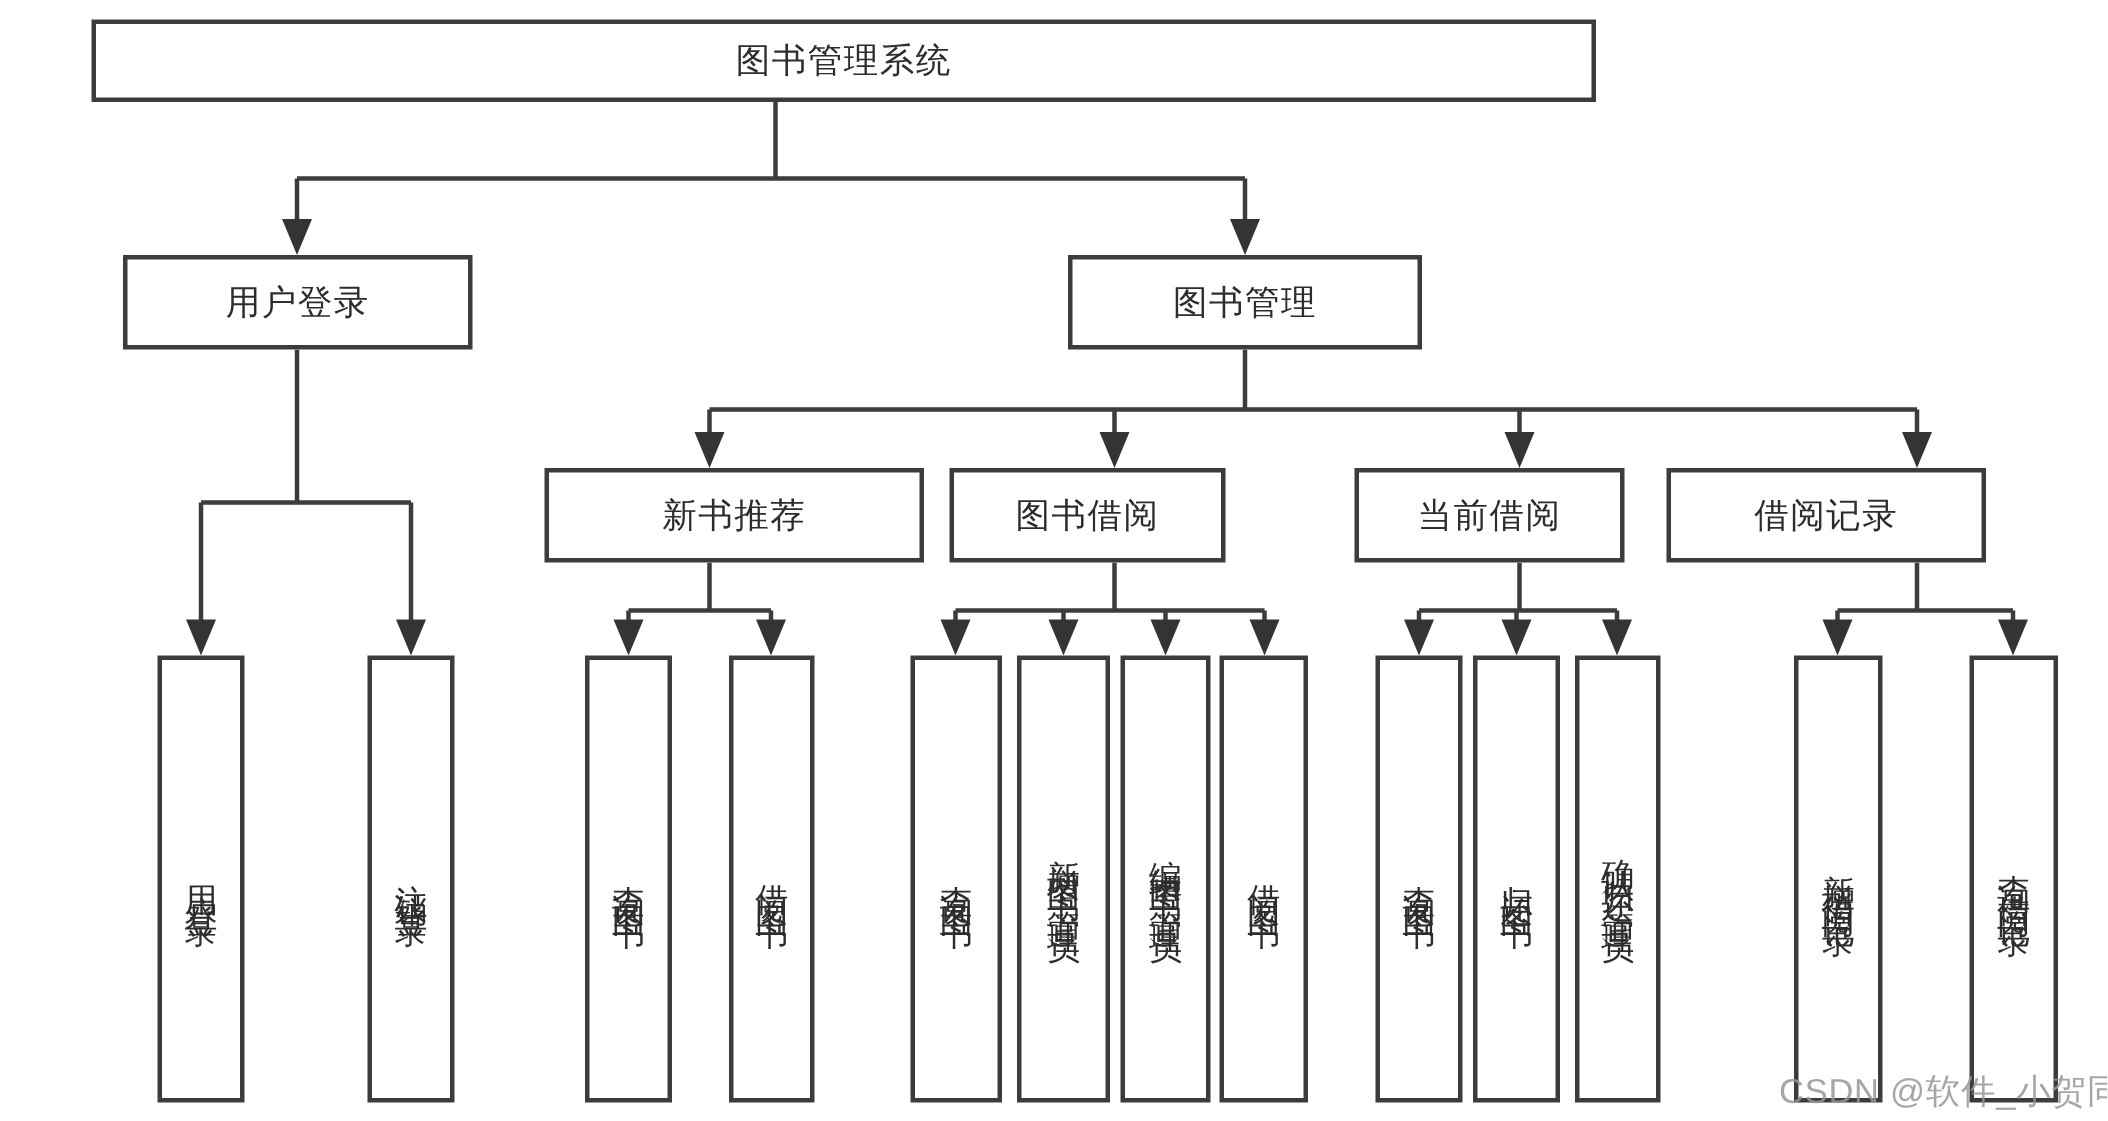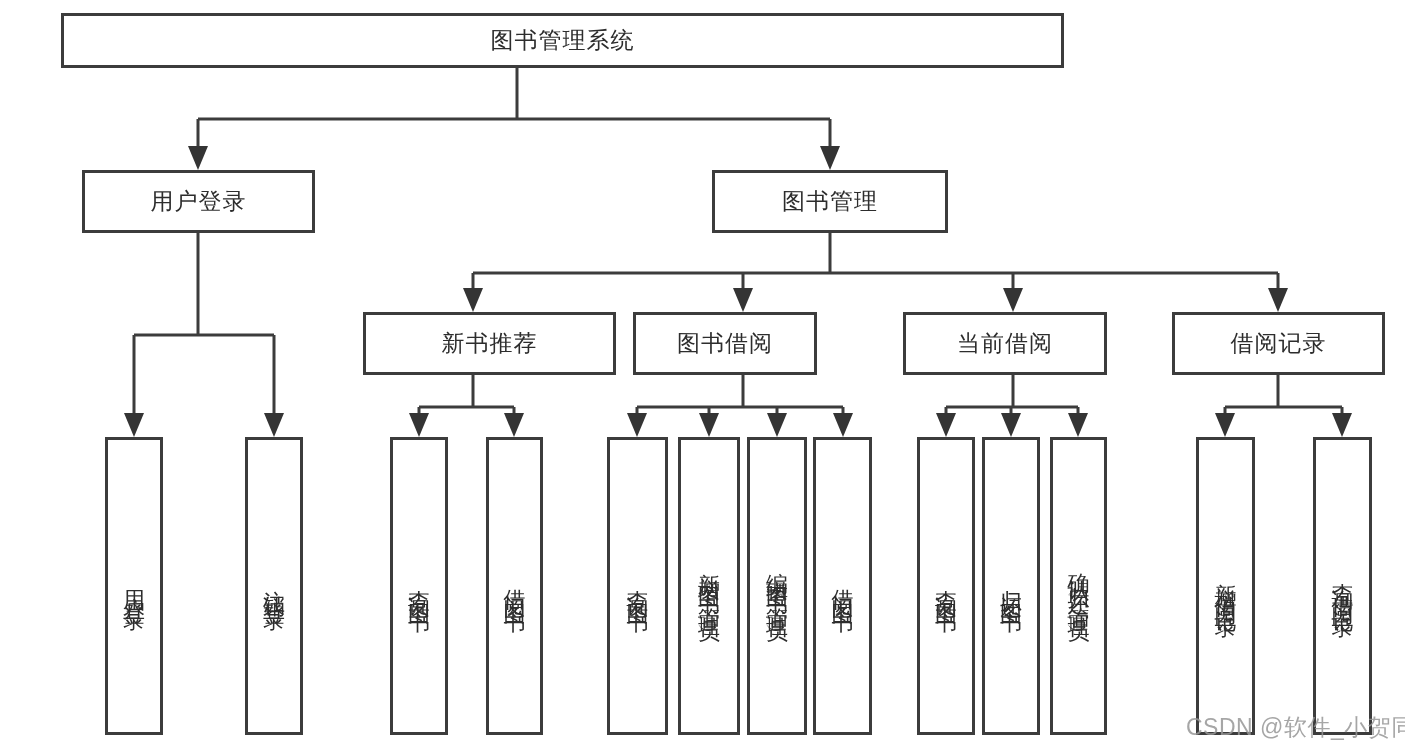--- a/index.html
+++ b/index.html
@@ -31,22 +31,22 @@
     letter-spacing:7px;
     line-height:1;
     color:#2d2d2d;
   }
   
   .n-root          {left:20px;  top:13px;  width:1003px;height:55px;margin-left:41px;}
   .n-user-login-grp{left:82px;  top:170px; width:233px; height:63px;}
   .n-book-mgmt     {left:712px; top:170px; width:236px; height:63px;}
   .n-new-book-rec  {left:363px; top:312px; width:253px; height:63px;}
   .n-book-borrow   {left:633px; top:312px; width:184px; height:63px;}
-  .n-current-borrow{left:903px; top:312px; width:204px; height:63px;}
-  .n-borrow-records{left:1172px;top:312px; width:213px; height:63px;}
+  .n-current-borrow{left:903px; top:312px; width:180px; height:63px;}
+  .n-borrow-records{left:1111px;top:312px; width:213px; height:63px;}
   
   .n-login     {left:105px; width:58px;}
   .n-logout    {left:245px; width:58px;}
   .n-rec-query {left:390px; width:58px;}
   .n-rec-borrow{left:486px; width:57px;}
   .n-bb-query  {left:607px; width:61px;}
   .n-bb-add    {left:678px; width:62px;}
   .n-bb-edit   {left:747px; width:60px;}
   .n-bb-borrow {left:813px; width:59px;}
   .n-cb-query  {left:917px; width:58px;}

